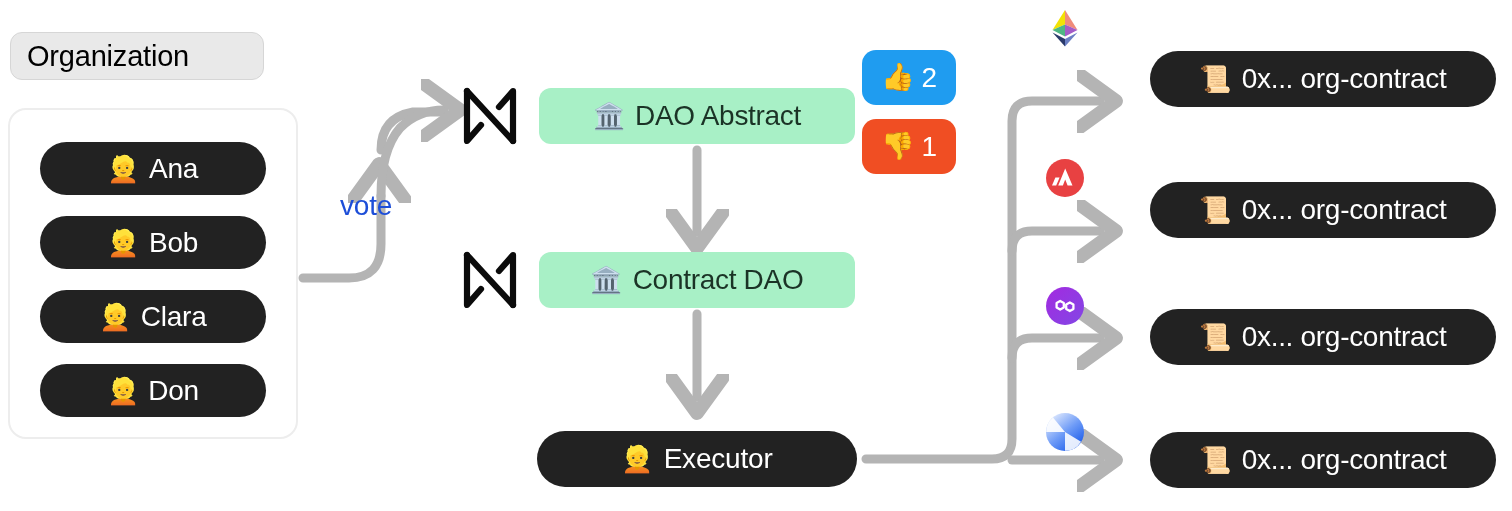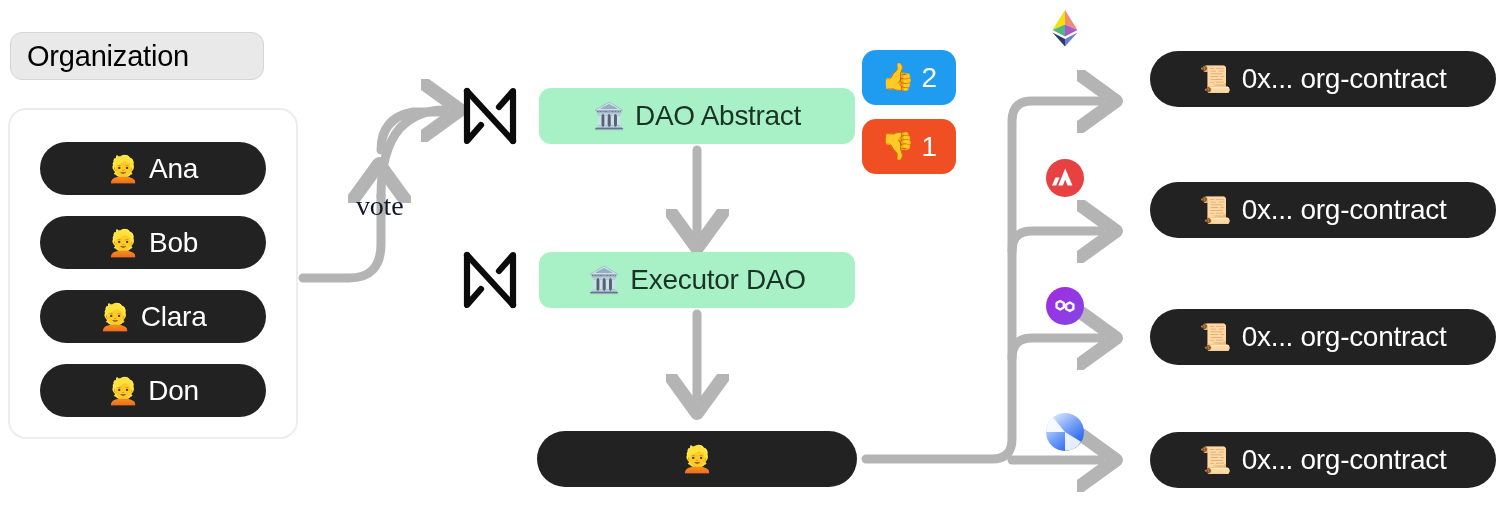--- a/index.html
+++ b/index.html
@@ -39,22 +39,22 @@
     border-radius:27px;
     display:flex; align-items:center; justify-content:center;
     gap:9px;
     color:#ffffff; font-size:28px; letter-spacing:-0.2px;
   }
   .member .emo { font-size:26px; line-height:1; }
   .m0 { top:142px; } .m1 { top:216px; } .m2 { top:290px; } .m3 { top:364px; }
 
   
   .vote-label {
-    position:absolute; left:356px; top:190px;
-    font-size:28px; color:#0f172a; letter-spacing:-0.2px;font-family:Liberation Serif, serif;
+    position:absolute; left:340px; top:190px;
+    font-size:28px; color:#1d4ed8; letter-spacing:-0.2px;
   }
 
   
   .near-logo { position:absolute; width:62px; height:62px; }
   .near1 { left:459px; top:85px; }
   .near2 { left:459px; top:249px; }
 
   
   .dao-box {
     position:absolute; left:539px;
@@ -191,25 +191,26 @@
       <path d="M54,56 L54,6 L40,22"></path>
     </g>
   </svg>
 
   <div class="dao-box dao1">
     <span class="emo">🏛️</span>
     <span>DAO Abstract</span>
   </div>
   <div class="dao-box dao2">
     <span class="emo">🏛️</span>
-    <span>Executor DAO</span>
+    <span>Contract DAO</span>
   </div>
 
   <div class="executor">
     <span class="emo">👱</span>
+    <span>Executor</span>
   </div>
 
   <div class="badge badge-up">
     <span class="emo">👍</span>
     <span>2</span>
   </div>
   <div class="badge badge-down">
     <span class="emo">👎</span>
     <span>1</span>
   </div>

